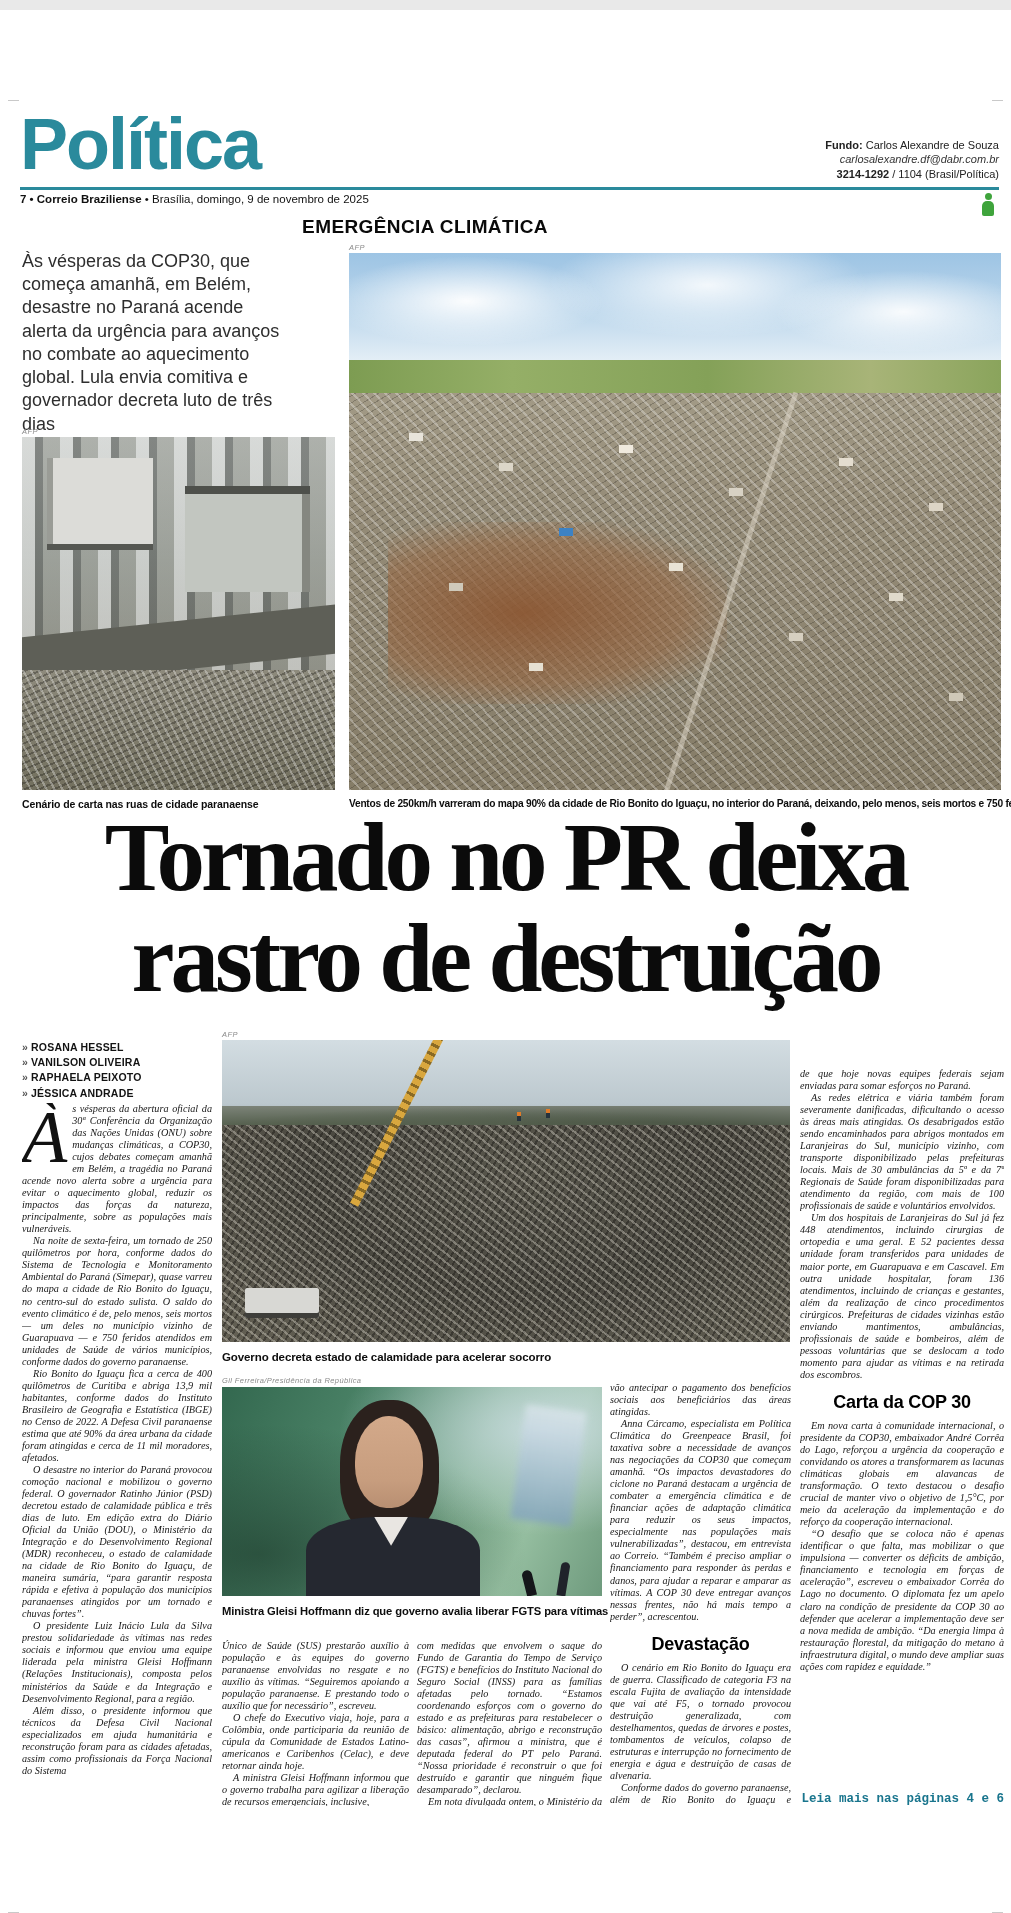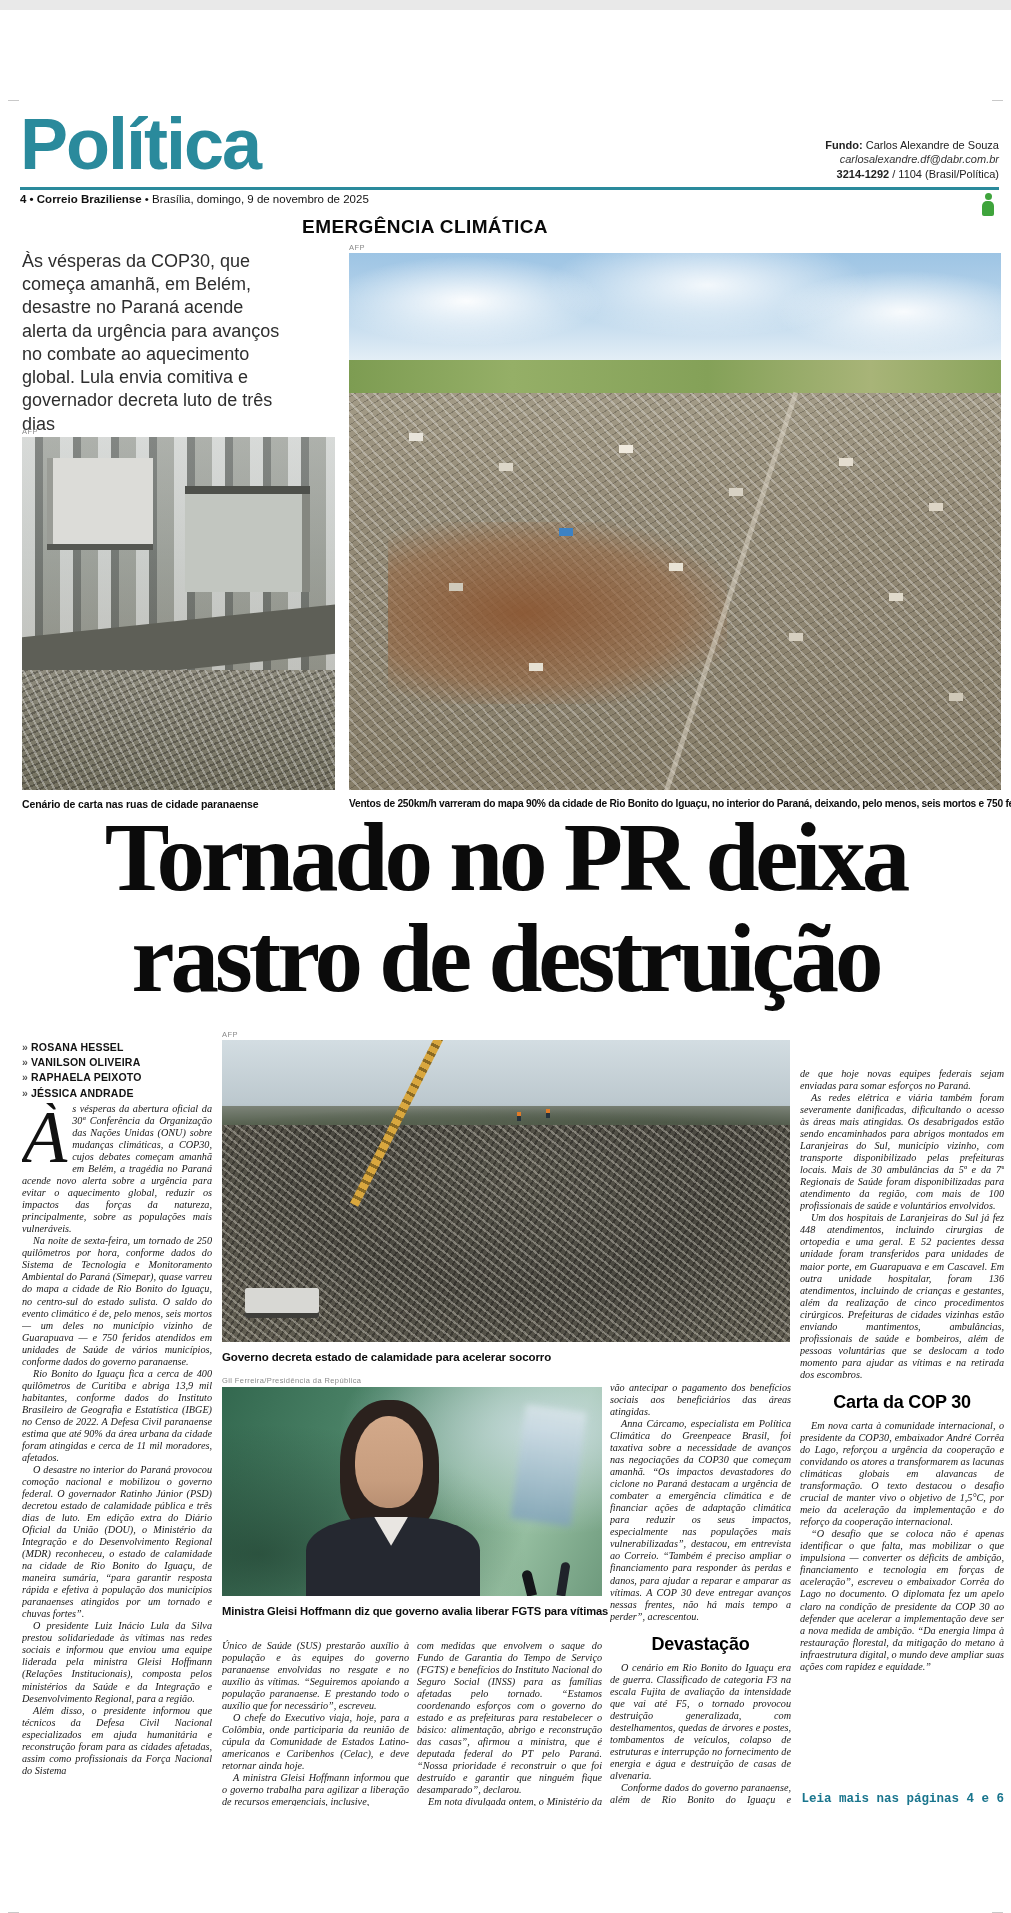--- a/index.html
+++ b/index.html
@@ -27,21 +27,21 @@
 
   
   .section-label{position:absolute;left:0;top:206px;width:850px;text-align:center;
       font-size:19px;font-weight:bold;letter-spacing:.4px;color:#0a0a0a;}
 
   
   .lead{position:absolute;left:22px;top:240px;width:268px;font-size:18px;line-height:1.29;
       color:#2e2e2e;font-weight:400;}
 
   
-  .credit{position:absolute;font-size:7.5px;color:#8a8a8a;letter-spacing:.4px;}
+  .credit{position:absolute;font-size:7.5px;color:#8a8a8a;letter-spacing:.4px;font-style:italic;}
   .photo{position:absolute;overflow:hidden;background:#9a9488;}
   .caption{position:absolute;font-weight:bold;font-size:10.5px;color:#0d0d0d;letter-spacing:-.1px;}
   .nowrap{white-space:nowrap;}
 
   
   #photo-main{left:349px;top:243px;width:652px;height:537px;}
   .pm-sky{position:absolute;left:0;top:0;right:0;height:20%;
       background:
         radial-gradient(ellipse 30% 60% at 18% 45%,rgba(255,255,255,.95),rgba(255,255,255,0) 70%),
         radial-gradient(ellipse 35% 70% at 55% 30%,rgba(255,255,255,.85),rgba(255,255,255,0) 70%),
@@ -166,21 +166,21 @@
 
   <div class="masthead-title">Política</div>
   <div class="editor-block">
     <div><b>Fundo:</b><span> Carlos Alexandre de Souza</span></div>
     <div class="email">carlosalexandre.df@dabr.com.br</div>
     <div><b>3214-1292</b><span> / 1104 (Brasil/Política)</span></div>
   </div>
   <div class="teal-rule"></div>
   <div class="person-icon"></div>
   <div class="dateline">
-    <b>4 • Correio Braziliense</b><span> • Brasília, domingo, 9 de novembro de 2025</span>
+    <b>7 • Correio Braziliense</b><span> • Brasília, domingo, 9 de novembro de 2025</span>
   </div>
 
   <div class="section-label">EMERGÊNCIA CLIMÁTICA</div>
 
   <div class="lead">Às vésperas da COP30, que começa amanhã, em Belém, desastre no Paraná acende alerta da urgência para avanços no combate ao aquecimento global. Lula envia comitiva e governador decreta luto de três dias</div>
 
   <div class="credit" style="left:349px;top:233px;">AFP</div>
   <div class="photo" id="photo-main">
     <div class="pm-sky"></div>
     <div class="pm-fields"></div>

